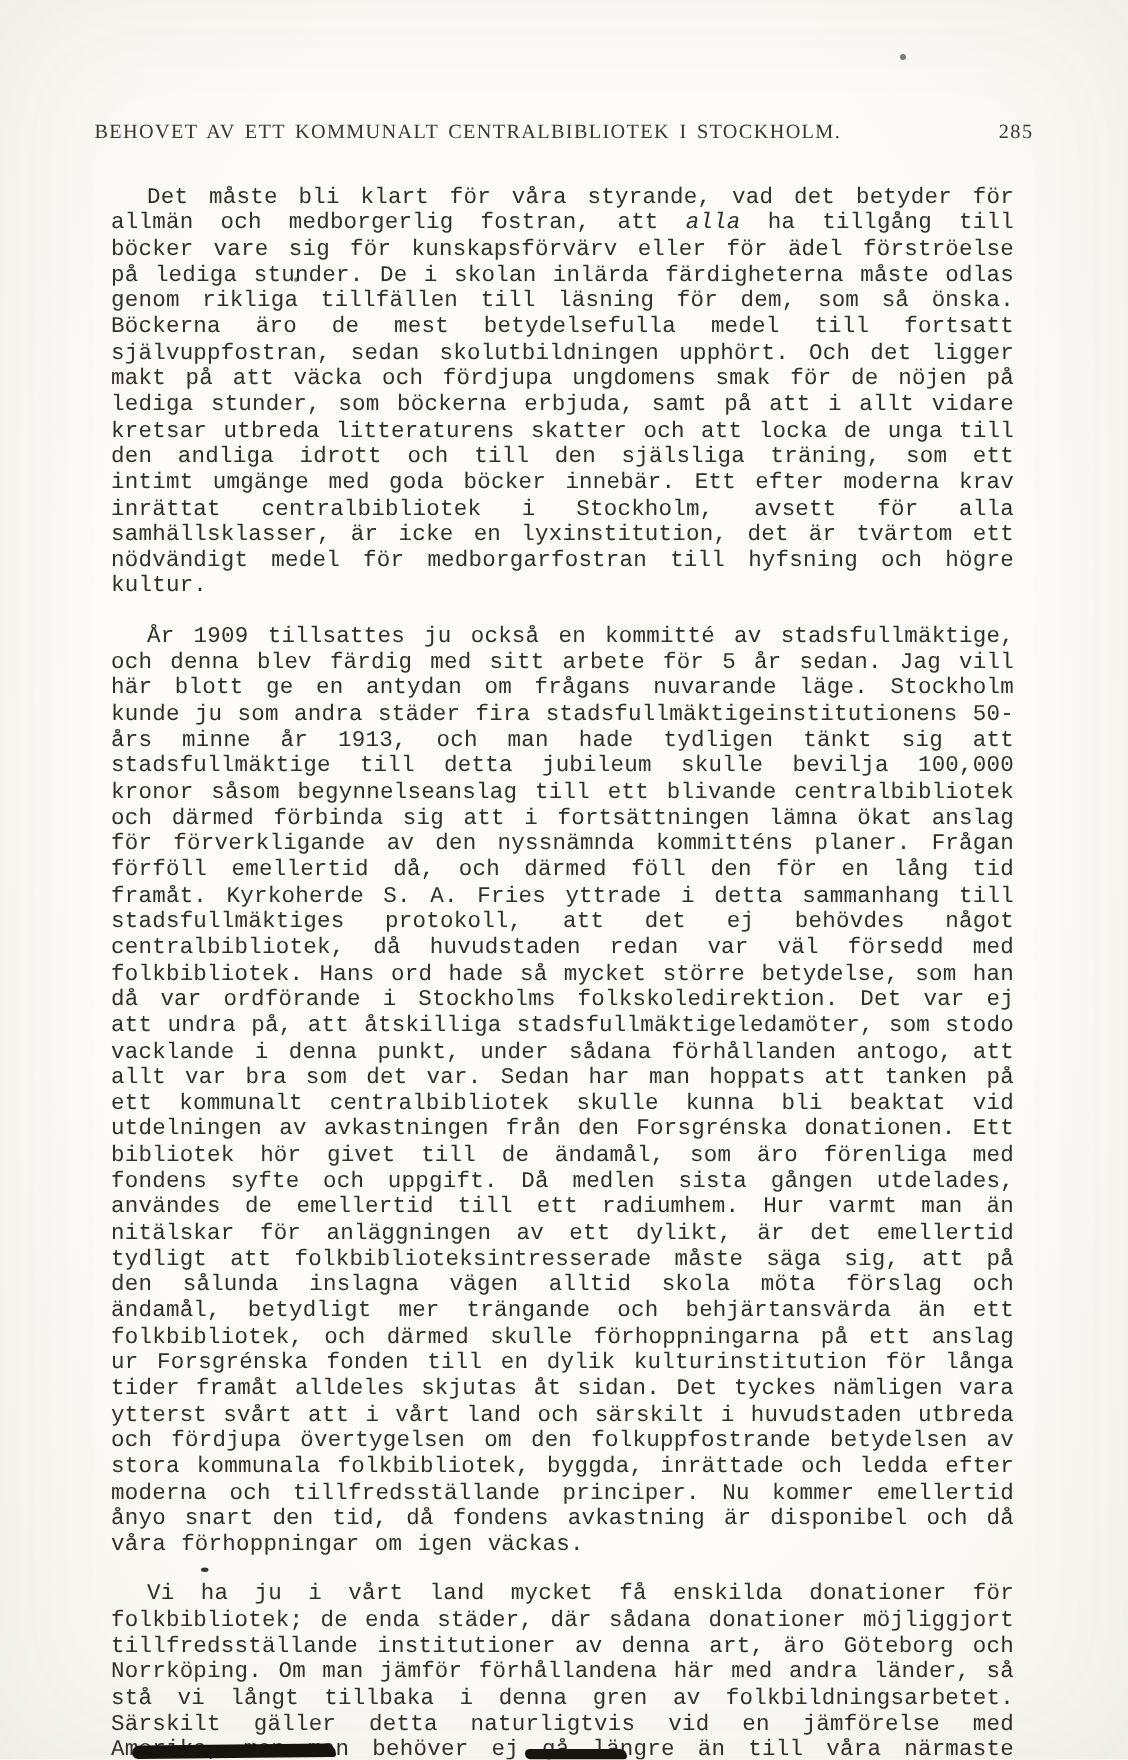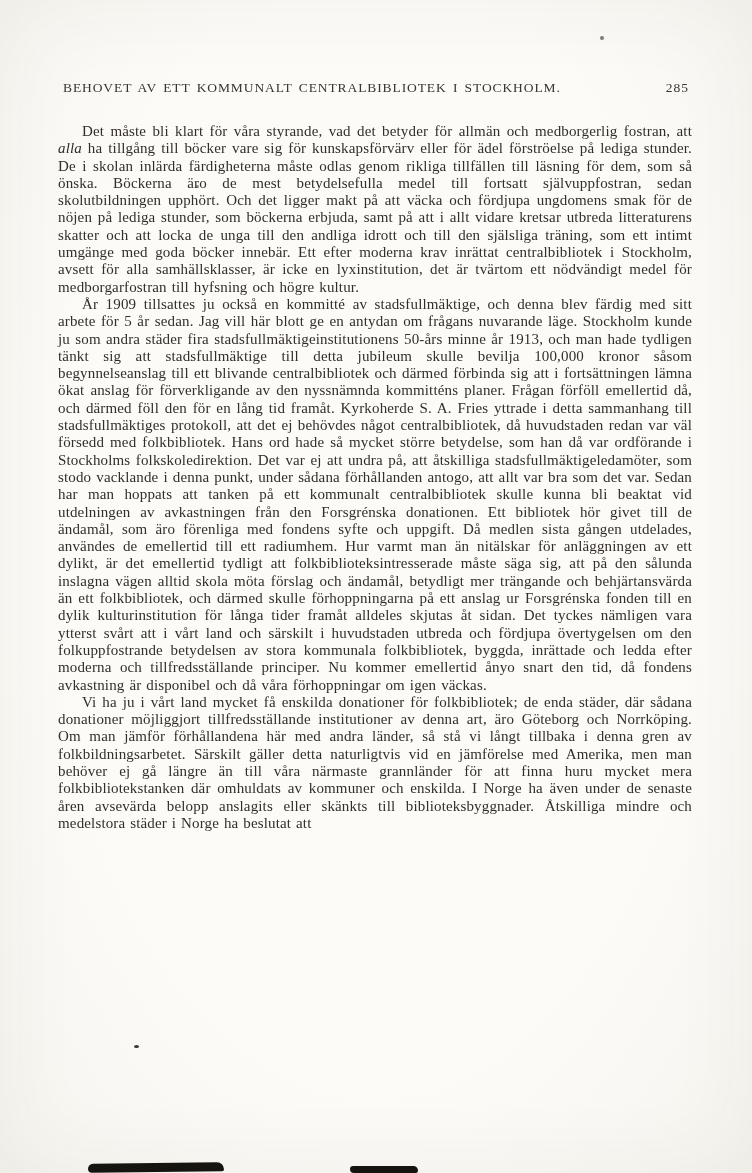--- a/index.html
+++ b/index.html
@@ -34,21 +34,21 @@
   .running-header .page-number {
     letter-spacing: 1px;
   }
   .body-text {
     font-size: 15px;
     line-height: 17.3px;
     text-align: justify;
     letter-spacing: 0.15px;
     word-spacing: 1px;
   }
-  .para { text-indent: 24px; margin: 0; }
+  .para { text-indent: 24px; margin: 16px; font-family: Liberation Mono, monospace; }
   .italic { font-style: italic; }
   .artifact {
     position: absolute;
     background: #17140f;
   }
   .artifact.blob-1 { left: 88px; top: 1163px; width: 136px; height: 9px; border-radius: 5px 7px 2px 4px; transform: rotate(-0.6deg); }
   .artifact.blob-2 { left: 350px; top: 1166px; width: 68px; height: 7px; border-radius: 4px 6px 3px 5px; }
   .artifact.dot-1 { left: 134px; top: 1045px; width: 5px; height: 3px; border-radius: 50%; opacity: 0.85; }
   .artifact.dot-2 { left: 600px; top: 36px; width: 4px; height: 4px; border-radius: 50%; opacity: 0.55; }
   .artifact.dot-3 { left: 196px; top: 185px; width: 3px; height: 3px; border-radius: 50%; opacity: 0.5; }

